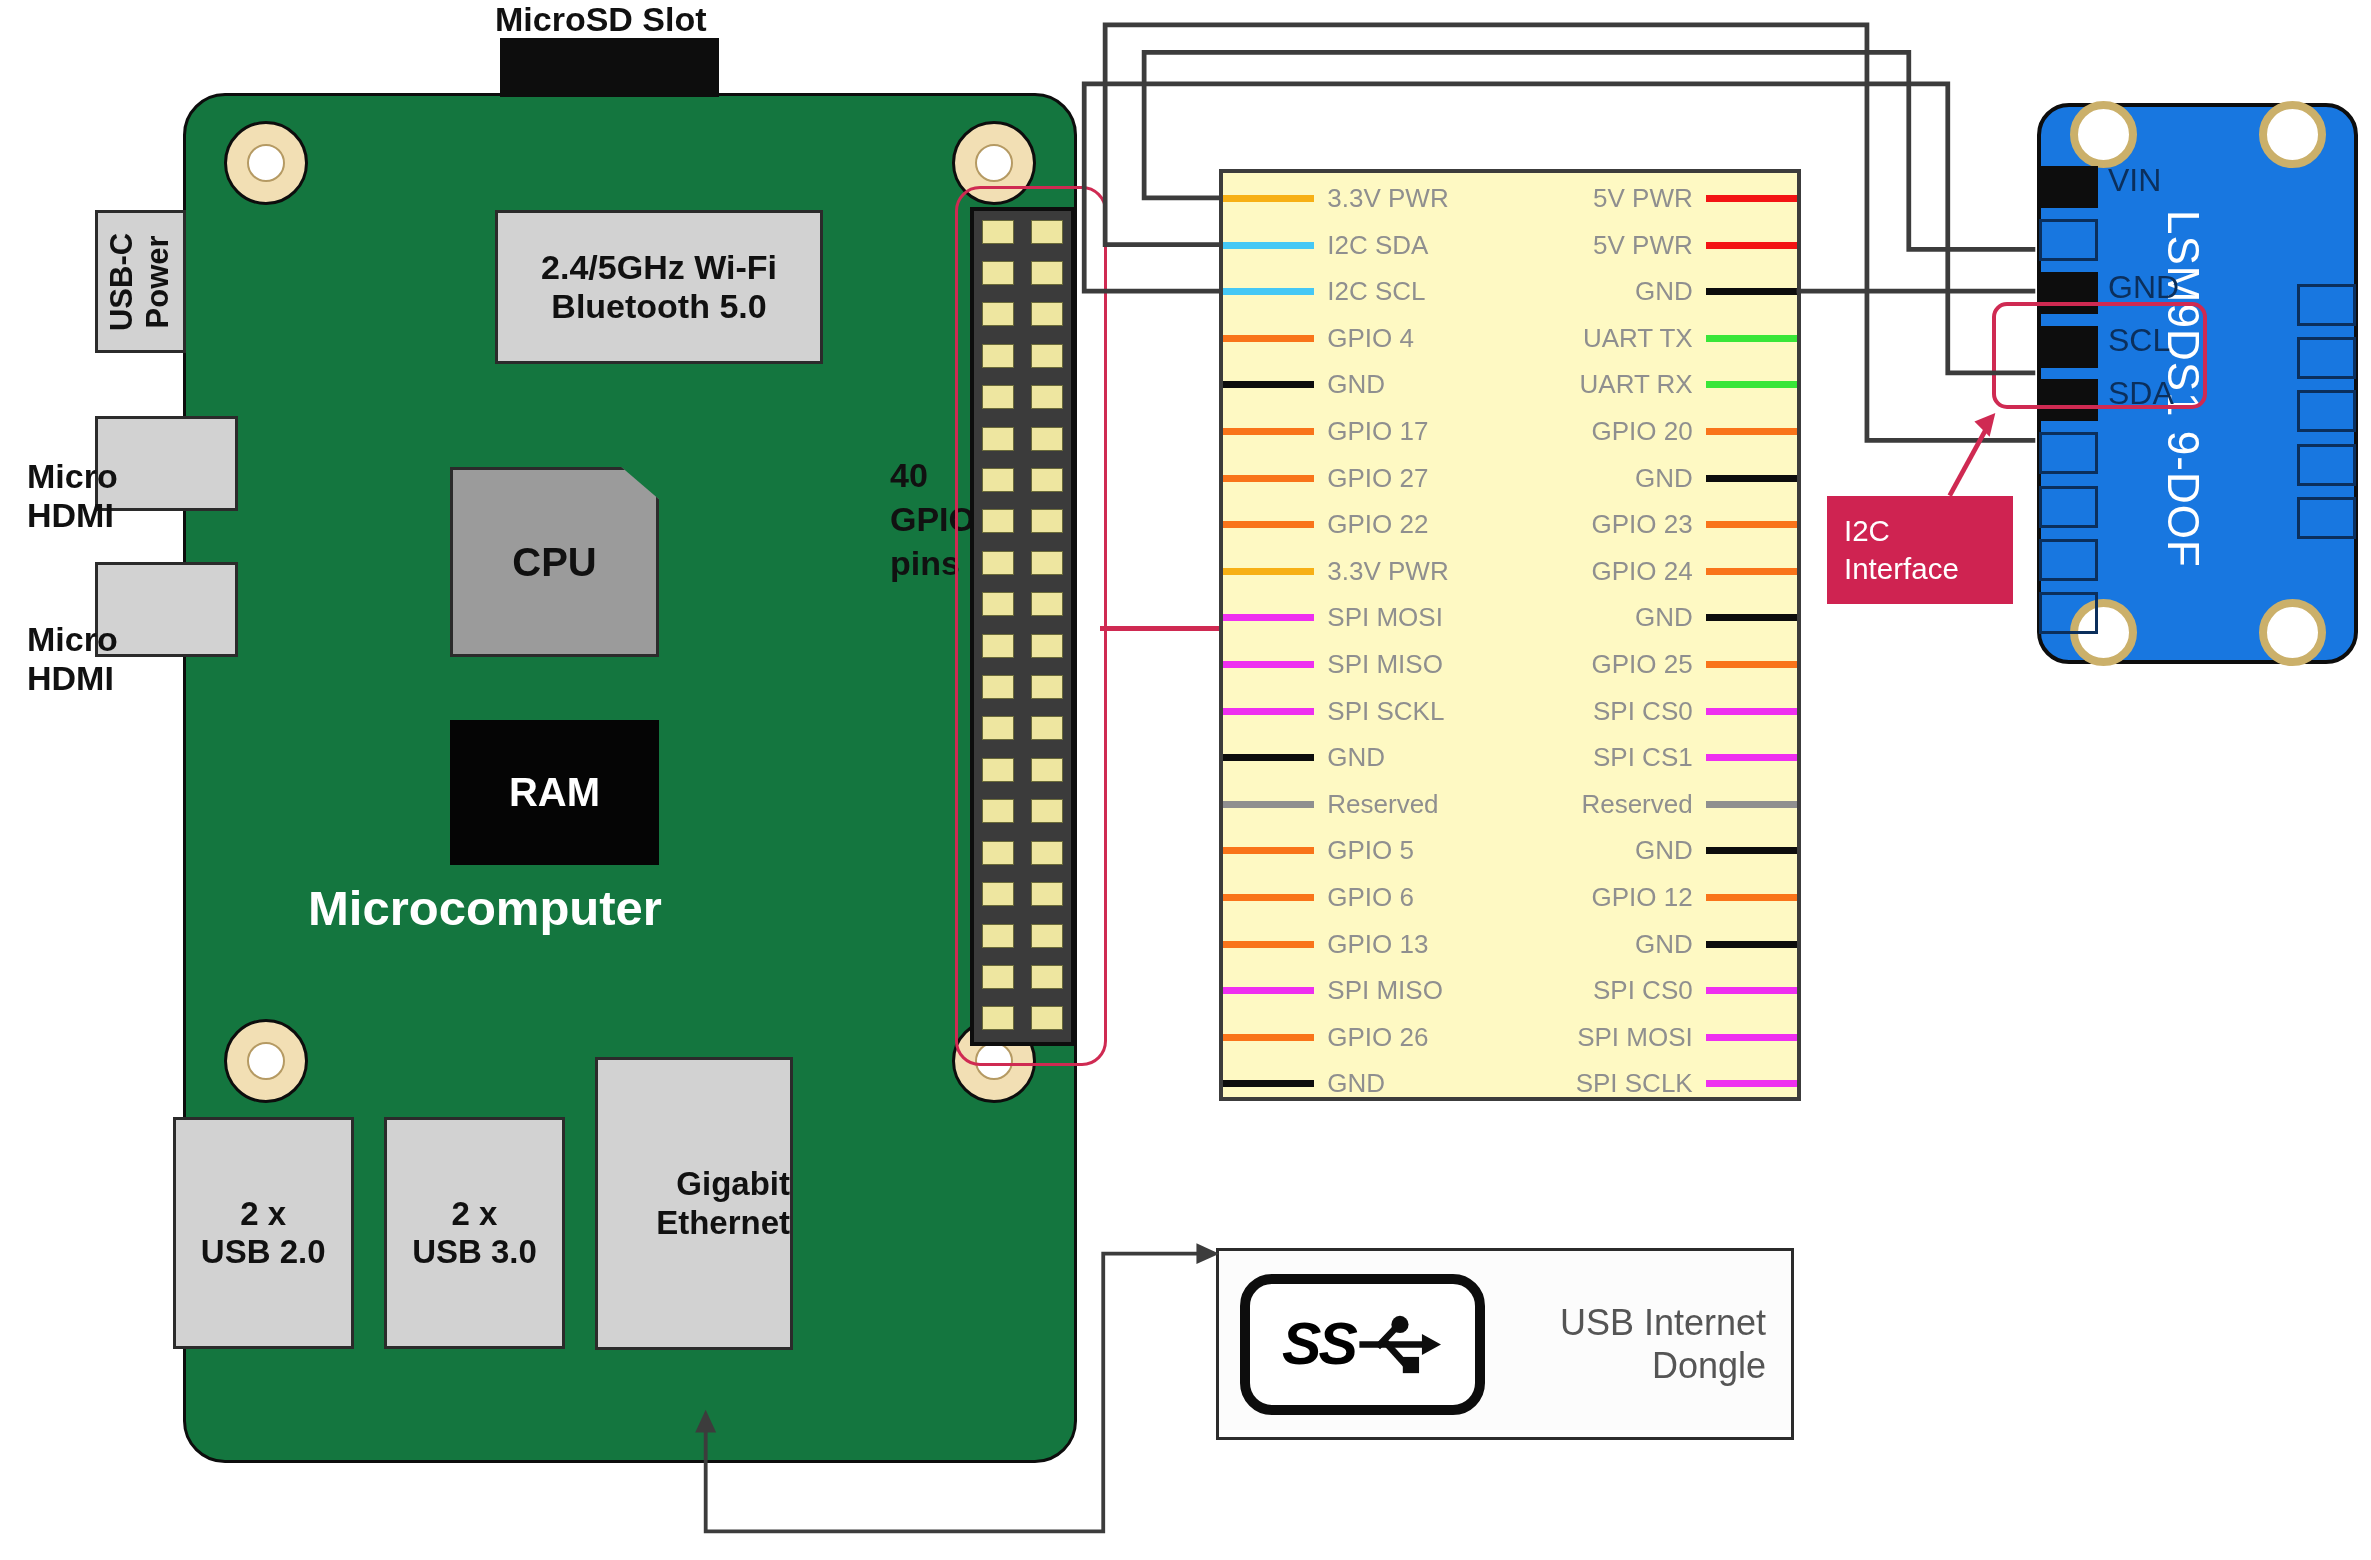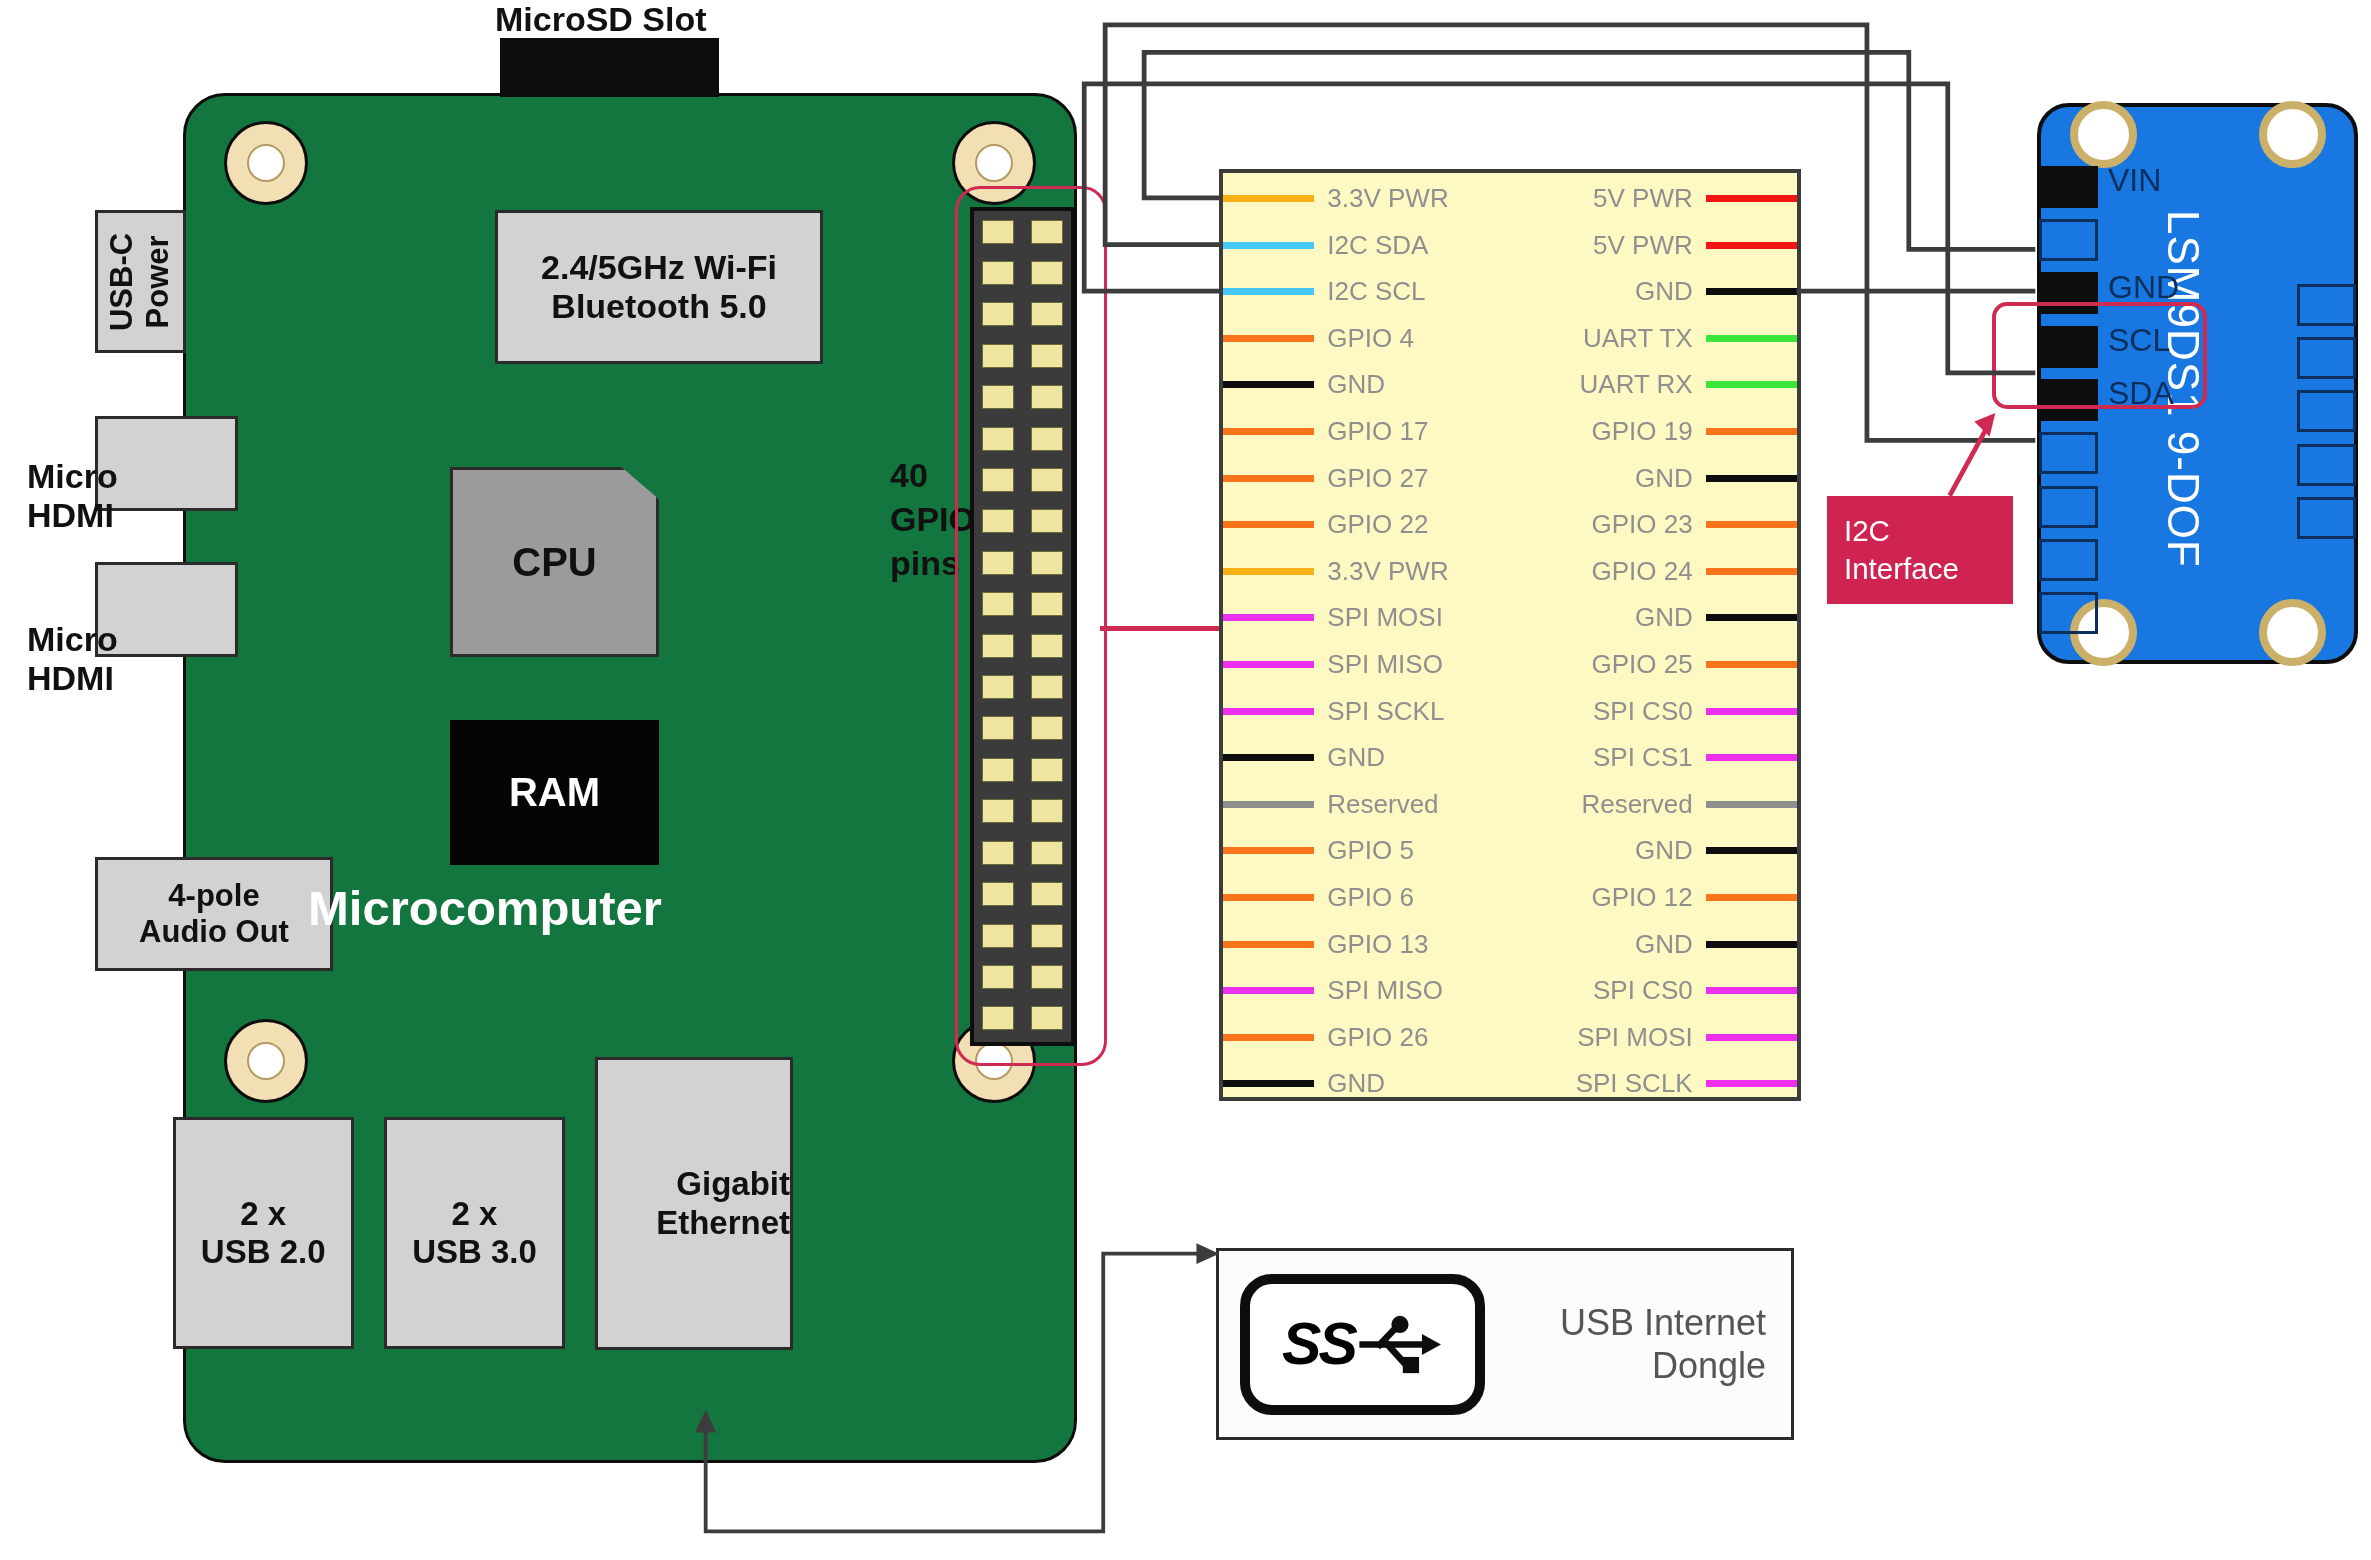--- a/index.html
+++ b/index.html
@@ -99,24 +99,20 @@
     <div class="greybox" style="left:-91px;top:114px;width:91px;height:143px;">
       <div style="transform:rotate(-90deg);font-size:31px;line-height:1.16;white-space:nowrap;">
         <span>USB-C</span><br>
         <span>Power</span>
       </div>
     </div>
 
     <div class="greybox" style="left:-91px;top:320px;width:143px;height:95px;"></div>
     <div class="greybox" style="left:-91px;top:466px;width:143px;height:95px;"></div>
 
-    <div class="greybox" style="left:-91px;top:761px;width:238px;height:114px;font-size:31px;">
-      <span>4-pole</span>
-      <span>Audio Out</span>
-    </div>
 
     <div class="greybox" style="left:309px;top:114px;width:328px;height:154px;font-size:34px;">
       <span>2.4/5GHz Wi-Fi</span>
       <span>Bluetooth 5.0</span>
     </div>
 
     <div style="position:absolute;left:264px;top:371px;width:209px;height:190px;background:#9b9b9b;
                 border:3.8px solid #2b2b2b;box-sizing:border-box;
                 clip-path:polygon(0 0, 82% 0, 100% 17%, 100% 100%, 0 100%);
                 display:flex;align-items:center;justify-content:center;">
@@ -301,21 +297,21 @@
           <div class="plabel">UART RX</div>
           <div class="wire" style="background: rgb(57, 230, 57);"></div>
         </div>
       </div>
       <div class="prow" style="top: 235px;">
         <div class="pleft">
           <div class="wire" style="background: rgb(249, 116, 26);"></div>
           <div class="plabel">GPIO 17</div>
         </div>
         <div class="pright">
-          <div class="plabel">GPIO 19</div>
+          <div class="plabel">GPIO 20</div>
           <div class="wire" style="background: rgb(249, 116, 26);"></div>
         </div>
       </div>
       <div class="prow" style="top: 282px;">
         <div class="pleft">
           <div class="wire" style="background: rgb(249, 116, 26);"></div>
           <div class="plabel">GPIO 27</div>
         </div>
         <div class="pright">
           <div class="plabel">GND</div>

